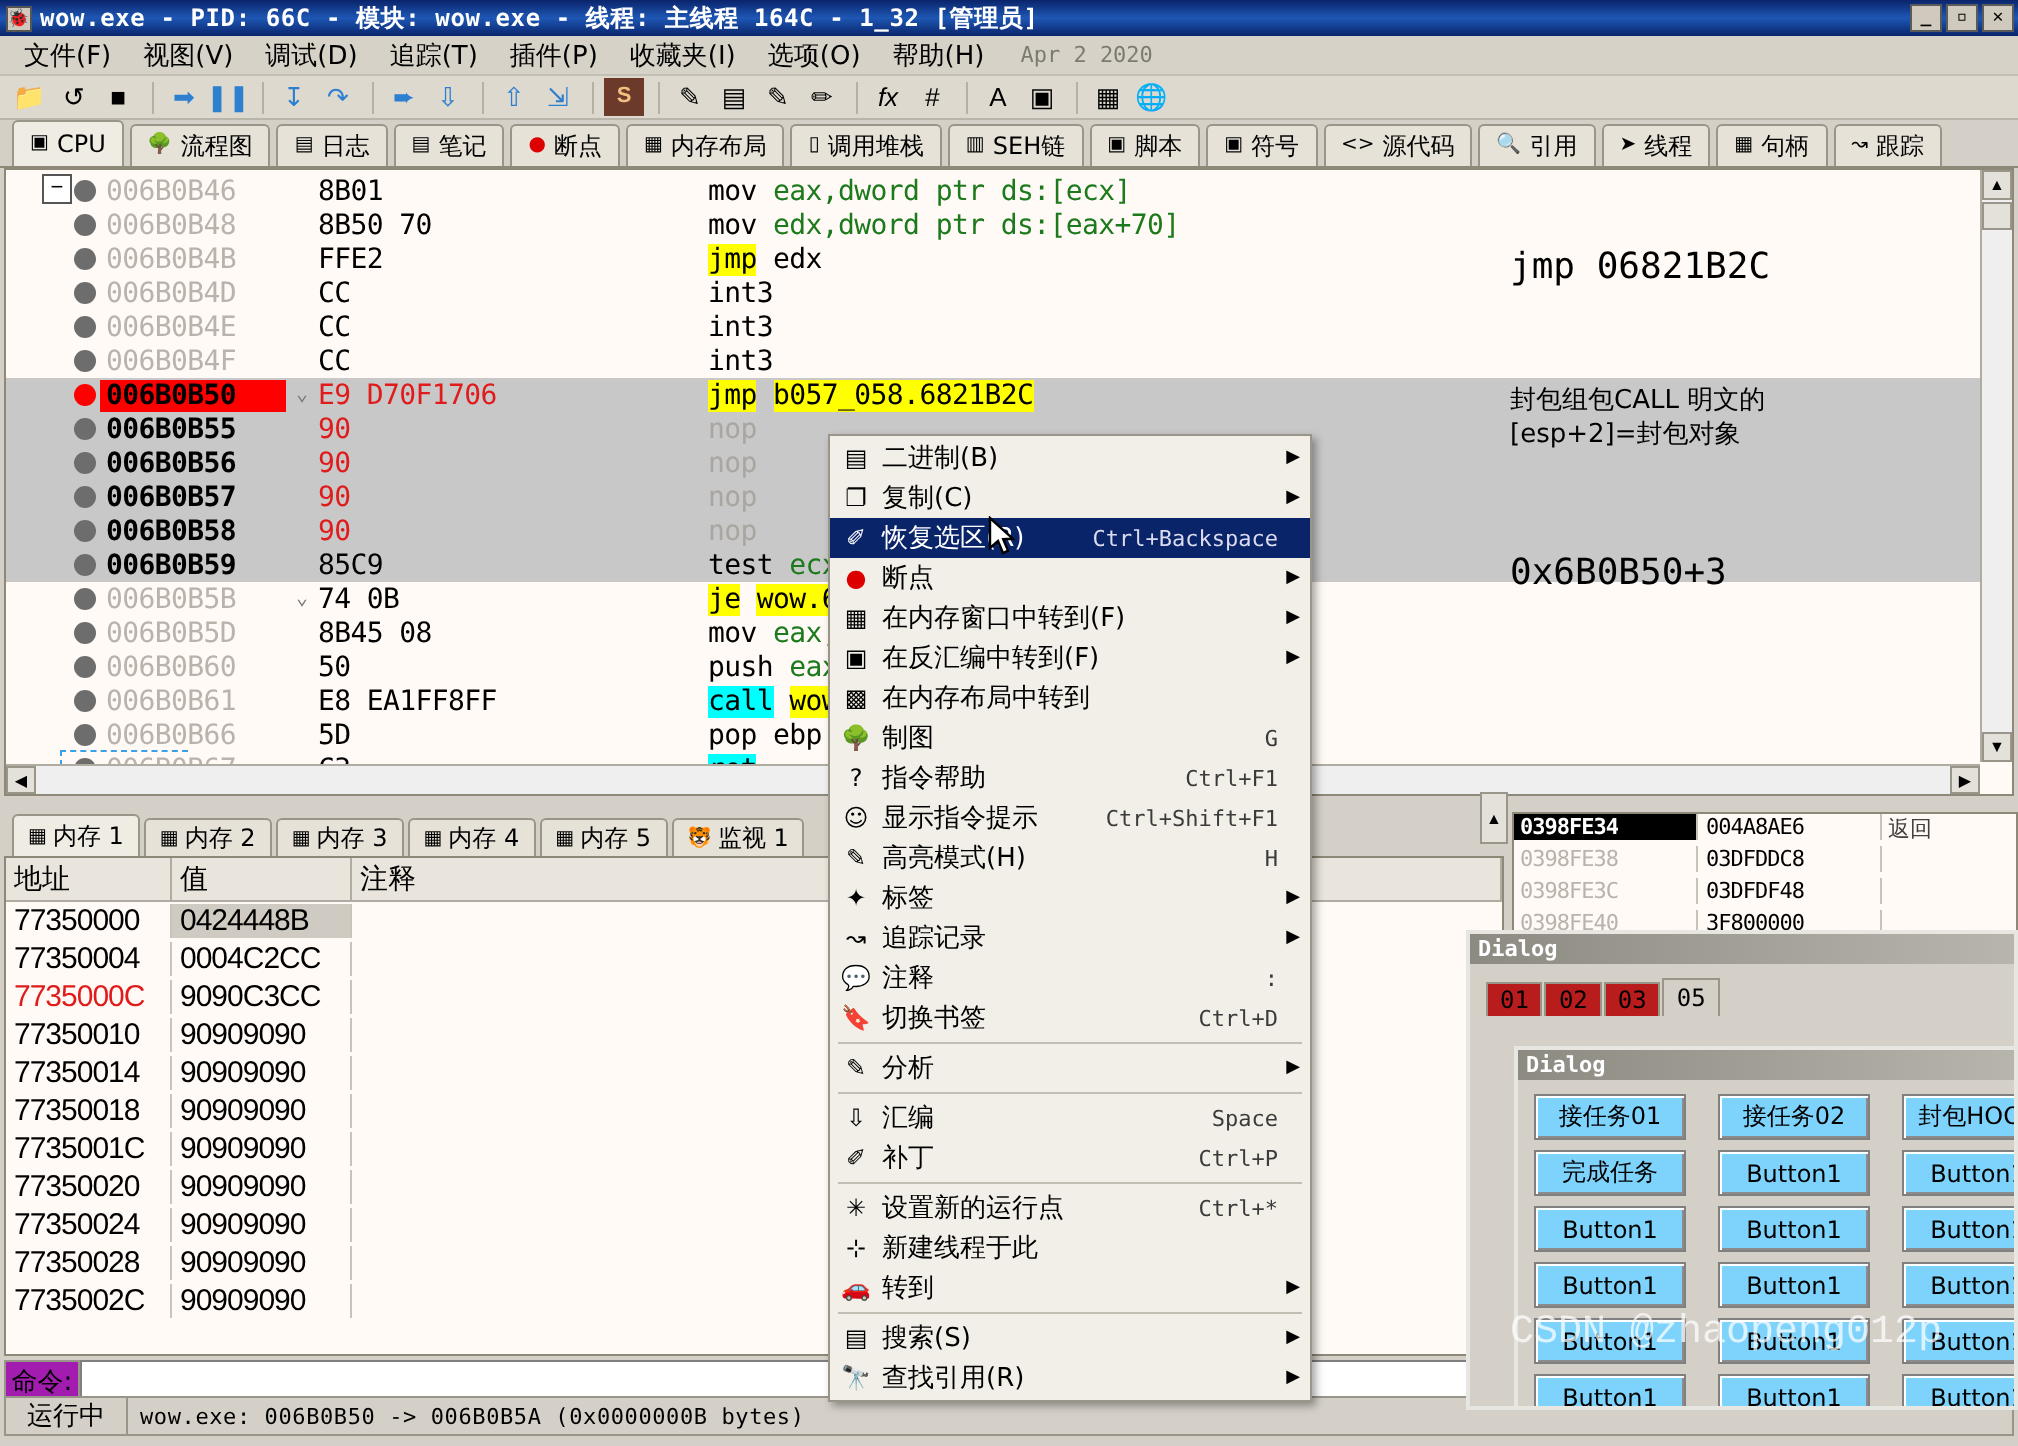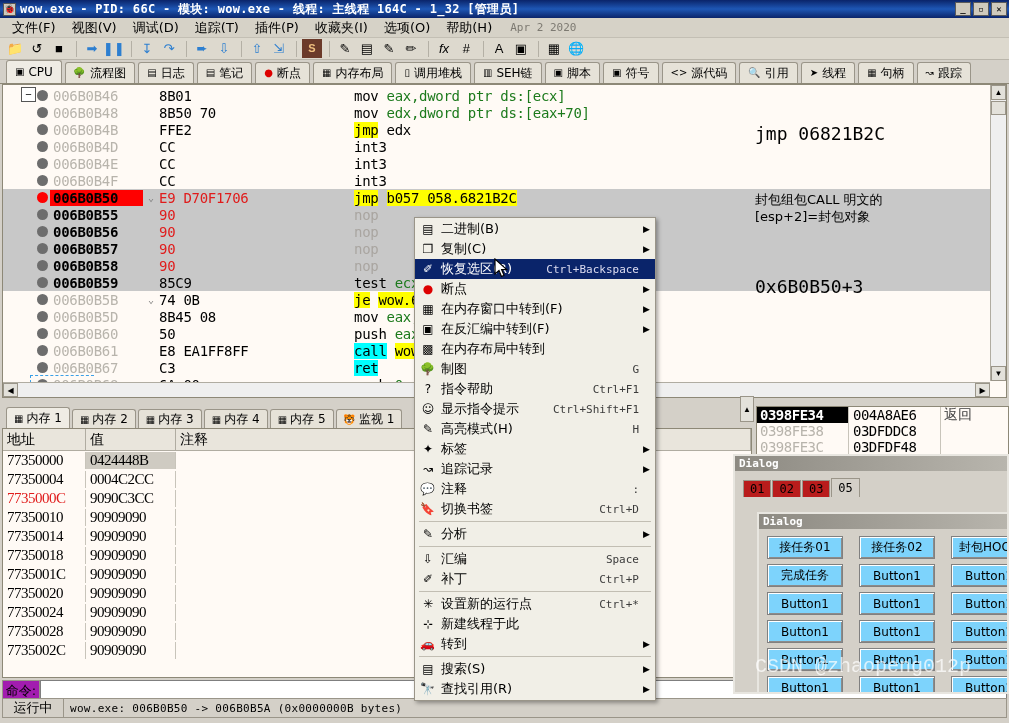--- a/index.html
+++ b/index.html
@@ -117,31 +117,31 @@
         font-size:12px;background:#e6e2d8;border:1px solid #9a9589;border-bottom:none;
         border-radius:3px 3px 0 0;box-sizing:border-box;white-space:nowrap;
         font-family:"DejaVu Sans","Liberation Sans",sans-serif;}
   .dtab.sel{background:#efece4;height:21px;}
   .dumpbody{position:absolute;left:0;top:22px;width:750px;height:250px;background:#fffaf5;
             border:1px solid #8d8877;box-sizing:border-box;overflow:hidden;}
   .dumphdr{display:flex;height:21px;background:#e9e5dc;border-bottom:1px solid #b0aca1;
            font-size:14px;font-family:"DejaVu Sans","Liberation Sans",sans-serif;}
   .dumphdr div{border-right:1px solid #b0aca1;padding-left:4px;box-sizing:border-box;display:flex;align-items:center;}
   .dh1{width:83px;} .dh2{width:90px;} .dh3{flex:1;}
-  .mrow{display:flex;height:19px;font-size:15px;font-family:Liberation Serif, serif;align-items:center;}
+  .mrow{display:flex;height:19px;font-size:15px;font-family:Liberation Sans, sans-serif;align-items:center;}
   .mc1{width:83px;padding-left:4px;box-sizing:border-box;border-right:1px solid #c8c4ba;letter-spacing:-.5px;}
   .mc2{width:90px;padding-left:4px;box-sizing:border-box;border-right:1px solid #c8c4ba;letter-spacing:-.5px;}
   .mc3{flex:1;padding-left:4px;}
   .mrow.first .mc2{background:#cfcbc2;}
   .red{color:#e01b1b;}
 
   
   .stackpanel{position:absolute;left:756px;top:406px;width:253px;height:70px;
               background:#fffaf5;border:1px solid #8d8877;box-sizing:border-box;overflow:hidden;}
-  .srow{display:flex;height:16px;font-size:14px;font-family:"DejaVu Sans Mono",monospace;align-items:center;}
+  .srow{display:flex;height:16px;font-size:11px;font-family:"DejaVu Sans Mono",monospace;align-items:flex-start;}
   .sc1{width:92px;padding-left:3px;box-sizing:border-box;border-right:1px solid #c8c4ba;color:#b8b4ac;letter-spacing:-.5px;}
   .srow.first .sc1{background:#000;color:#fff;font-weight:bold;}
   .sc2{width:92px;padding-left:4px;box-sizing:border-box;border-right:1px solid #c8c4ba;color:#000;letter-spacing:-.5px;}
   .sc3{flex:1;padding-left:3px;color:#404040;}
   .stackscroll{position:absolute;left:740px;top:396px;width:14px;height:26px;background:#e3e1da;
                border:1px solid #9a9589;box-sizing:border-box;display:flex;align-items:center;justify-content:center;font-size:8px;}
 
   
   .cmdbar{position:absolute;left:2px;top:680px;width:1005px;height:22px;display:flex;align-items:center;}
   .cmdlabel{width:38px;height:22px;background:#a21caf;border:1px solid #9a9589;box-sizing:border-box;
@@ -165,21 +165,21 @@
   .cmi.sel{background:#0a246a;color:#fff;}
   .cmi .cico{width:26px;display:flex;align-items:center;justify-content:center;font-size:12px;flex:none;}
   .cmi .clab{flex:1;white-space:nowrap;}
   .cmi .cacc{color:#3b3b3b;font-size:11px;font-family:"DejaVu Sans Mono",monospace;padding-right:16px;white-space:nowrap;}
   .cmi.sel .cacc{color:#dcdcf0;}
   .cmi .carrow{position:absolute;right:5px;font-size:9px;}
   .csep{height:1px;background:#c2beb3;margin:2px 4px;}
   .cursor{position:absolute;left:494px;top:258px;z-index:60;width:14px;height:20px;}
 
   
-  .dlgOuter{position:absolute;left:733px;top:454px;width:276px;height:240px;
+  .dlgOuter{position:absolute;left:733px;top:465px;width:276px;height:240px;
             background:#d4d0c8;border:2px solid #e8e6e0;box-sizing:border-box;z-index:30;overflow:hidden;}
   .dlgtitle{height:15px;background:linear-gradient(to right,#8d8a82,#b8b5ad);
             display:flex;align-items:center;padding-left:4px;box-sizing:border-box;
             color:#fff;font-size:11px;font-weight:bold;font-family:"DejaVu Sans Mono",monospace;}
   .tabrow{display:flex;align-items:flex-end;height:20px;padding-left:8px;margin-top:6px;box-sizing:border-box;}
   .dtb{height:17px;min-width:26px;padding:0 6px;display:flex;align-items:center;justify-content:center;
        font-size:12px;background:#b91c1c;border:1px solid #9a9589;border-bottom:none;box-sizing:border-box;
        font-family:"DejaVu Sans Mono",monospace;margin-right:1px;}
   .dtb.sel{height:19px;background:#d4d0c8;border-bottom:none;}
   .dlgInner{position:absolute;left:22px;top:56px;width:254px;height:184px;
@@ -462,20 +462,29 @@
           </div>
           <div class="addr">006B0B61</div>
           <div class="arrowc"></div>
           <div class="bytes">E8 EA1FF8FF</div>
           <div class="mnem"><span class="hl-c">call</span> <span class="hl-y">wow.632B50</span></div>
         </div>
         <div class="drow">
           <div class="gut">
             <span class="bullet"></span>
           </div>
+          <div class="addr">006B0B66</div>
+          <div class="arrowc"></div>
+          <div class="bytes">5D</div>
+          <div class="mnem"><span>pop</span> <span>ebp</span></div>
+        </div>
+        <div class="drow">
+          <div class="gut">
+            <span class="bullet"></span>
+          </div>
           <div class="addr">006B0B67</div>
           <div class="arrowc"></div>
           <div class="bytes">C3</div>
           <div class="mnem"><span class="hl-c">ret</span></div>
         </div>
         <div class="drow">
           <div class="gut">
             <span class="bullet"></span>
           </div>
           <div class="addr">006B0B68</div>

